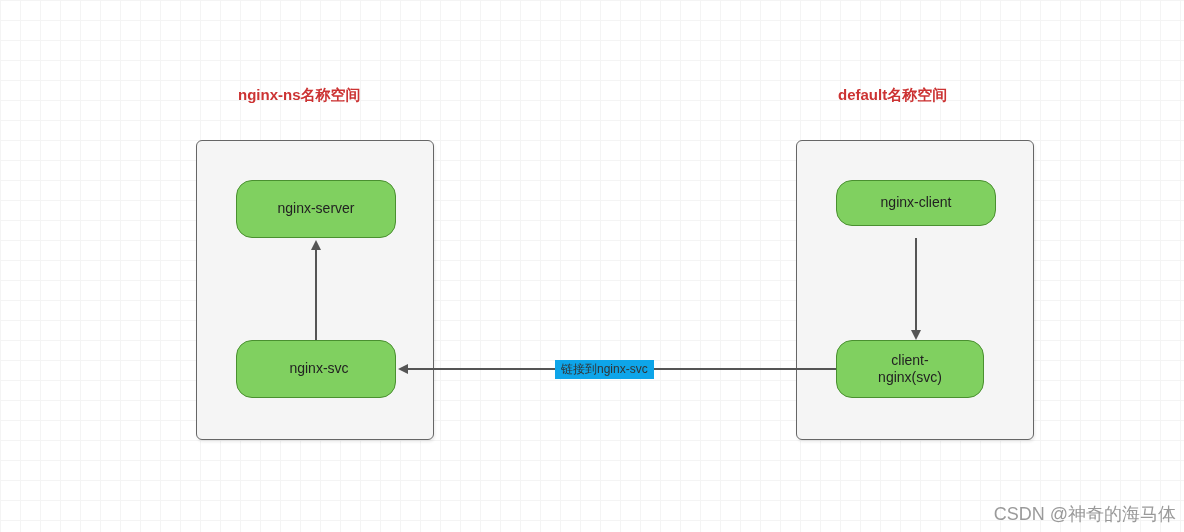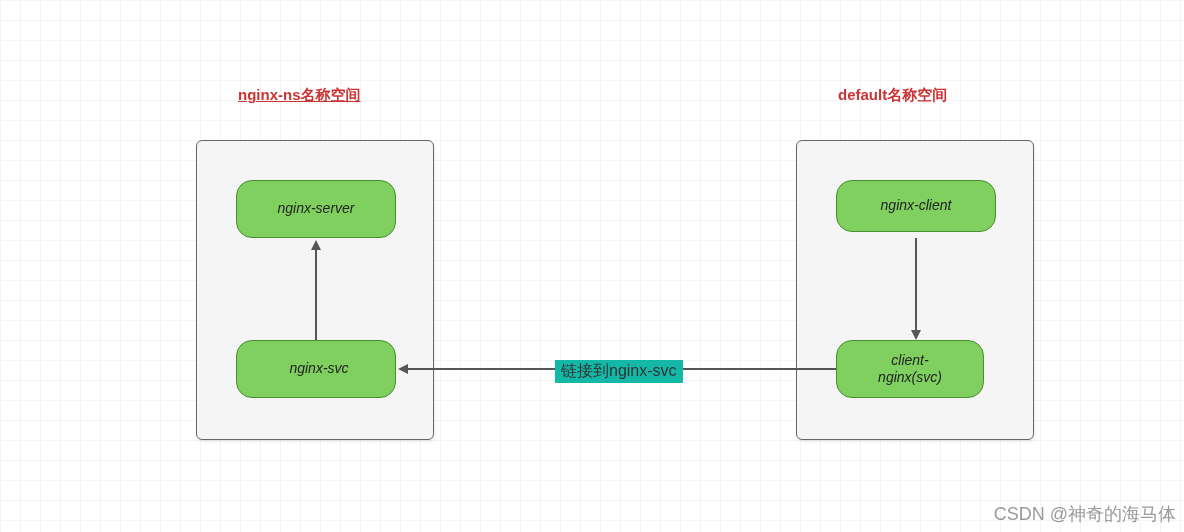--- a/index.html
+++ b/index.html
@@ -35,21 +35,20 @@
       border: 1px solid #4a9030;
       border-radius: 16px;
       display: flex;
       align-items: center;
       justify-content: center;
       text-align: center;
       font-size: 14px;
       color: #222;
       line-height: 1.25;
       padding: 4px 6px;
-      font-style: italic;
     }
     .arrow-line {
       position: absolute;
       background: #555;
     }
     .arrow-head {
       position: absolute;
       width: 0; height: 0;
     }
     .arrow-up {
@@ -62,50 +61,50 @@
       border-right: 5px solid transparent;
       border-top: 10px solid #555;
     }
     .arrow-left {
       border-top: 5px solid transparent;
       border-bottom: 5px solid transparent;
       border-right: 10px solid #555;
     }
     .edge-label {
       position: absolute;
-      background: #14b8a6;
+      background: #0ea5e9;
       padding: 1px 6px;
-      font-size: 16px;
+      font-size: 12px;
       color: #333;
       white-space: nowrap;
     }
     .watermark {
       position: absolute;
       right: 8px;
       bottom: 6px;
       font-size: 18px;
       color: rgba(120,120,120,0.75);
     }
   </style>
 </head>
 <body>
 
-<div class="title" style="left:238px; top:86px;text-decoration:underline;">nginx-ns名称空间</div>
+<div class="title" style="left:238px; top:86px;">nginx-ns名称空间</div>
 
 <div class="title" style="left:838px; top:86px;text-align:right;">default名称空间</div>
 
 <div class="container" style="left:196px; top:140px; width:238px; height:300px;"></div>
 
 <div class="container" style="left:796px; top:140px; width:238px; height:300px;"></div>
 
 <div class="node" style="left:236px; top:180px; width:160px; height:58px;">nginx-server</div>
 
 <div class="node" style="left:236px; top:340px; width:160px; height:58px;padding-left:12px;">nginx-svc</div>
 
-<div class="node" style="left:836px; top:180px; width:160px; height:52px;">nginx-client</div>
+<div class="node" style="left:836px; top:180px; width:160px; height:46px;">nginx-client</div>
 
 <div class="node" style="left:836px; top:340px; width:148px; height:58px; white-space: pre-line;">client-
 nginx(svc)</div>
 
 <div class="arrow-line" style="left:315px; top:250px; width:1.5px; height:90px;"></div>
 <div class="arrow-head arrow-up" style="left:311px; top:240px;"></div>
 
 <div class="arrow-line" style="left:915px; top:238px; width:1.5px; height:92px;"></div>
 <div class="arrow-head arrow-down" style="left:911px; top:330px;"></div>
 

